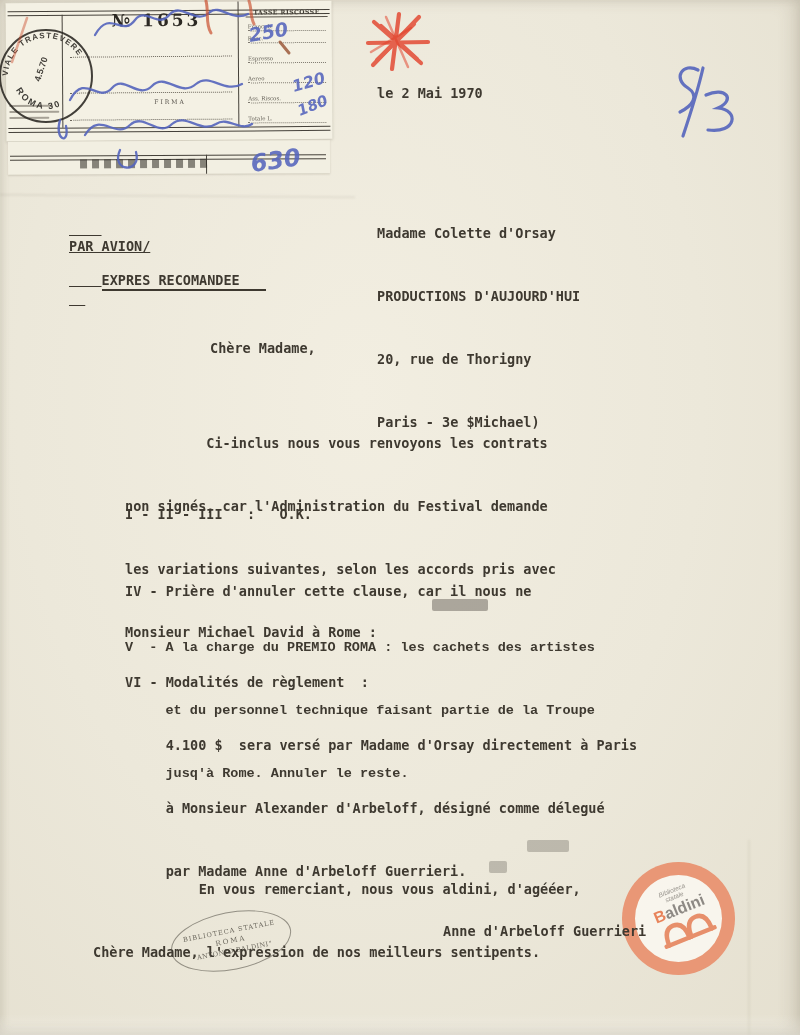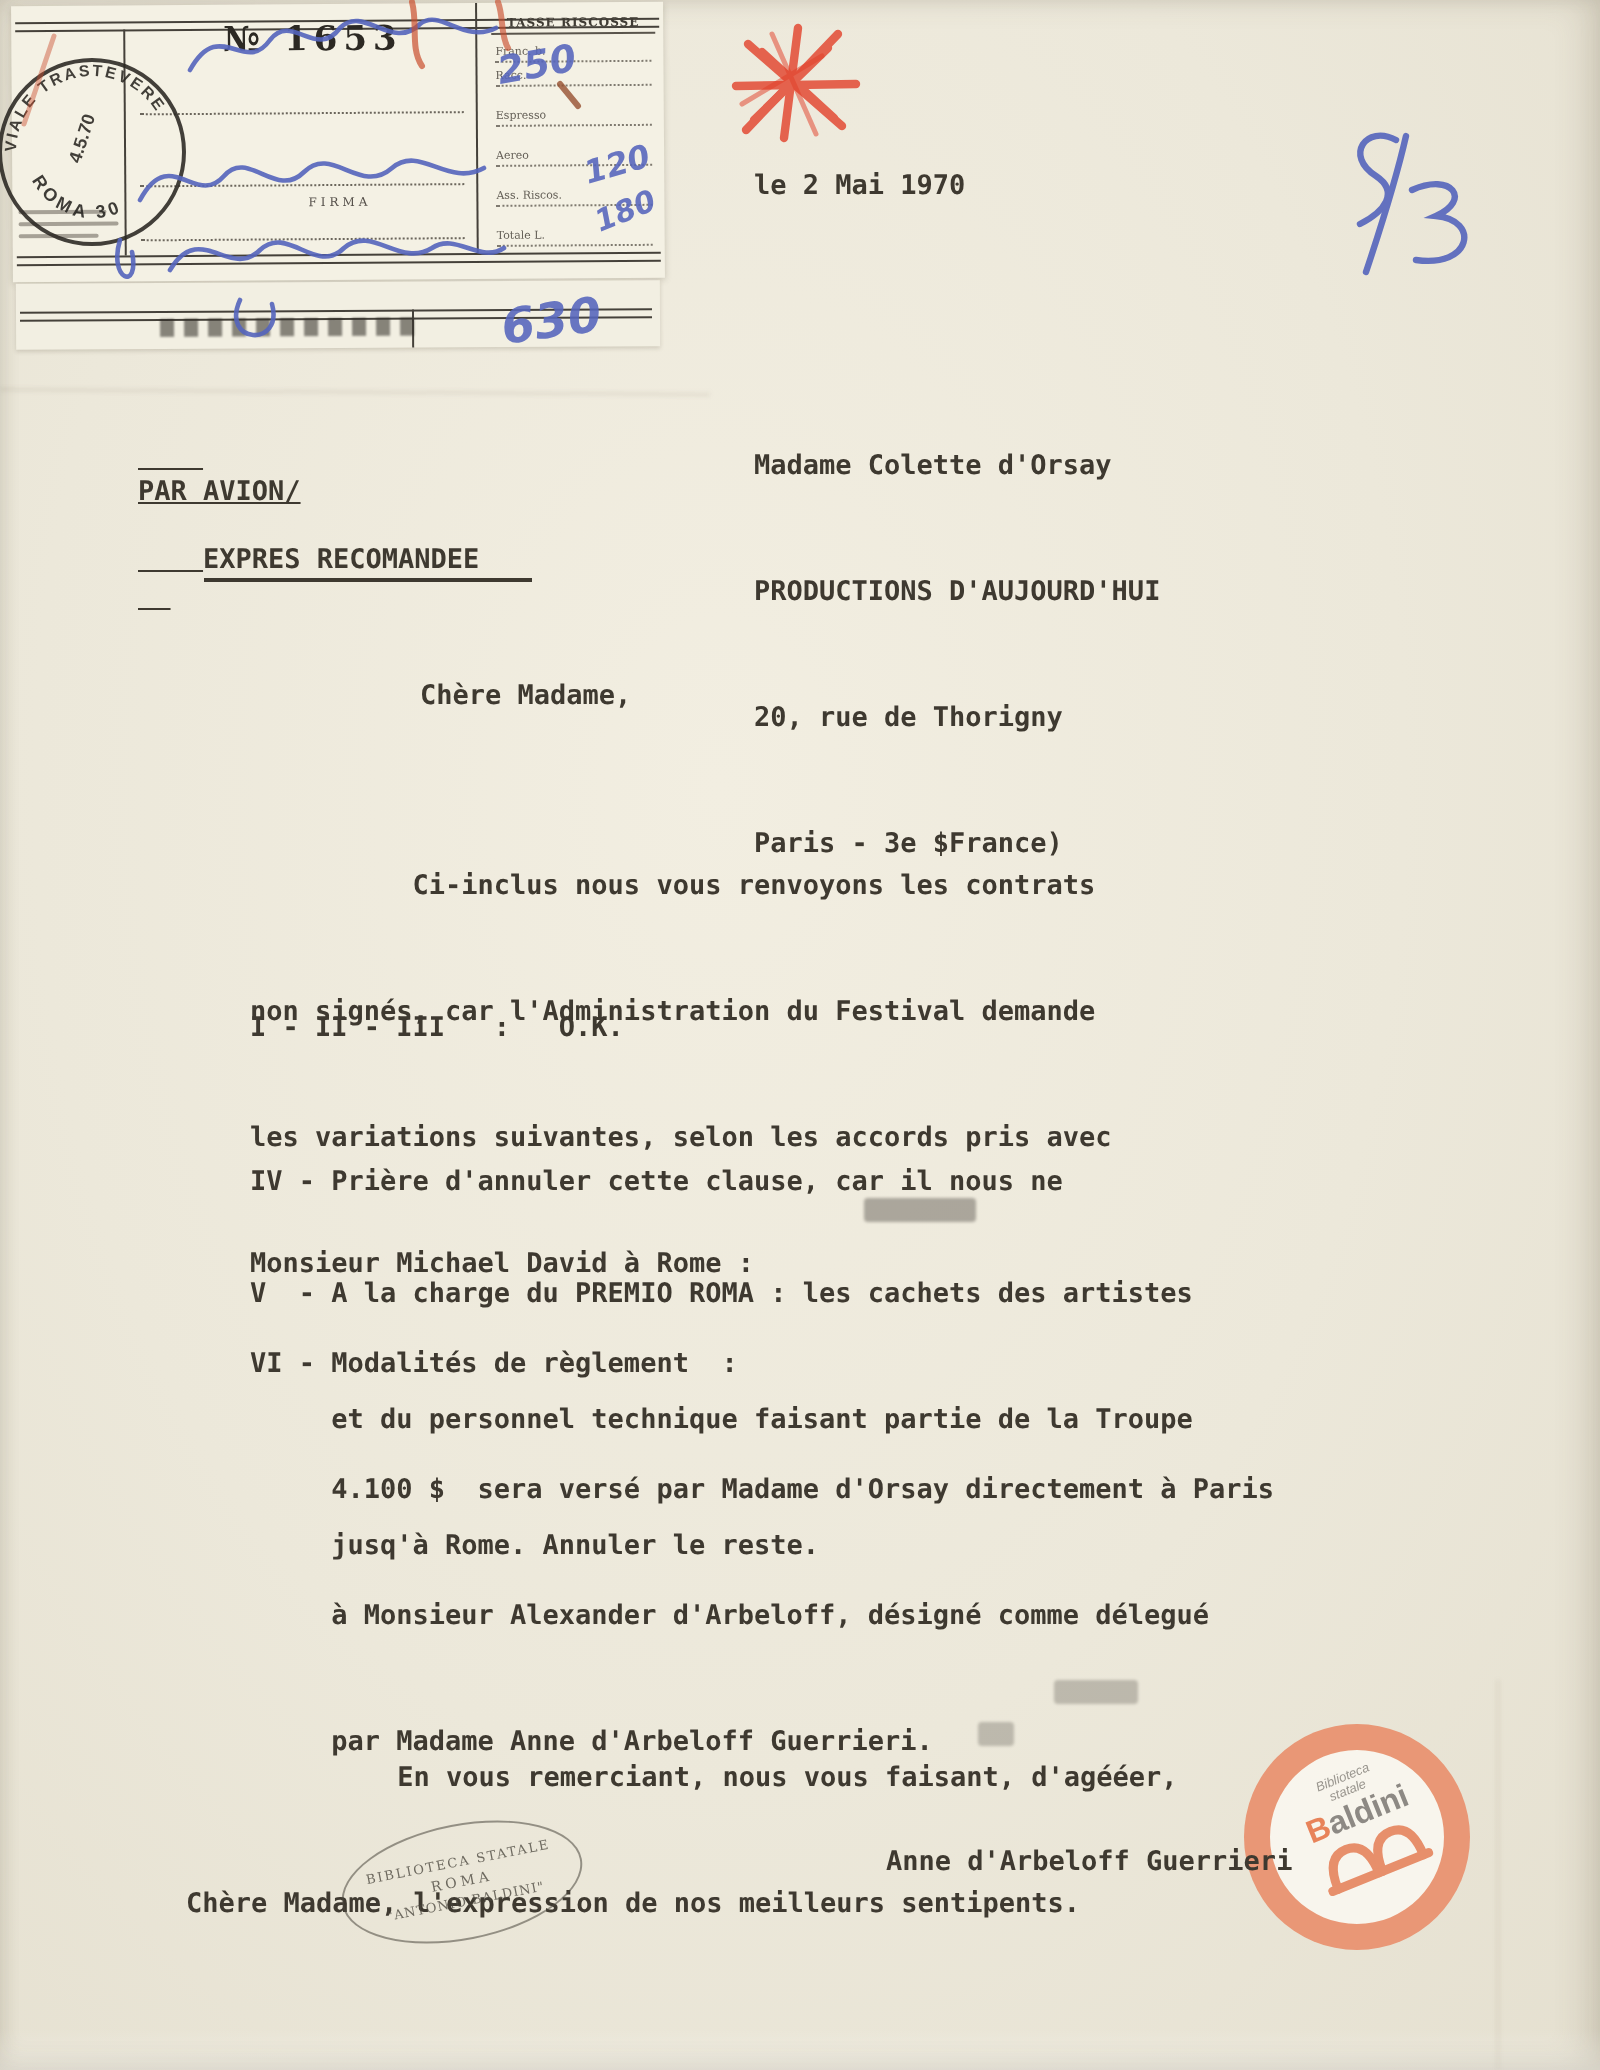--- a/index.html
+++ b/index.html
@@ -30,21 +30,21 @@
   .ink-svg{position:absolute;left:0;top:0;pointer-events:none;}
   
   .date-line{left:377px;top:83px;}
   .recipient{left:377px;top:181px;}
   .shipping{left:69px;top:204px;line-height:17px;text-decoration:underline;}
   .ship2{display:inline-block;border-bottom:2.5px solid #3e3930;padding-right:26px;}
   .salutation{left:210px;top:338px;}
   .para1{left:125px;top:391px;}
   .item-ok{left:125px;top:504px;}
   .item-iv{left:125px;top:539px;}
-  .item-v{left:125px;top:595px;}
+  .item-v{left:125px;top:595px;font-family:Liberation Mono, monospace;}
   .item-vi{left:125px;top:630px;}
   .para2{left:93px;top:782px;}
   .para3{left:93px;top:837px;}
   .signature{left:443px;top:921px;z-index:6;text-align:right;}
   .blot{position:absolute;background:rgba(50,45,38,.36);filter:blur(.7px);border-radius:2px;z-index:3;}
   
   .ovalstamp{position:absolute;left:170px;top:912px;width:120px;height:56px;border:1.6px solid rgba(74,71,62,.55);
     border-radius:50%;transform:rotate(-11deg);display:flex;flex-direction:column;justify-content:center;align-items:center;
     color:rgba(74,71,62,.78);font-family:"DejaVu Serif","Liberation Serif",serif;}
   .os1{font-size:6.5px;letter-spacing:1px;}
@@ -163,21 +163,21 @@
 
   <div class="typed shipping">
     <div class="tl">PAR AVION/</div>
     <div class="tl ship2">EXPRES RECOMANDEE</div>
   </div>
 
   <div class="typed recipient">
     <div class="tl">Madame Colette d'Orsay</div>
     <div class="tl">PRODUCTIONS D'AUJOURD'HUI</div>
     <div class="tl">20, rue de Thorigny</div>
-    <div class="tl">Paris - 3e $France)</div>
+    <div class="tl">Paris - 3e $Michael)</div>
   </div>
 
   <div class="typed salutation">Chère Madame,</div>
 
   <div class="typed para1">
     <div class="tl">          Ci-inclus nous vous renvoyons les contrats</div>
     <div class="tl">non signés, car l'Administration du Festival demande</div>
     <div class="tl">les variations suivantes, selon les accords pris avec</div>
     <div class="tl">Monsieur Michael David à Rome :</div>
   </div>
@@ -196,21 +196,21 @@
 
   <div class="typed item-vi">
     <div class="tl">VI - Modalités de règlement  :</div>
     <div class="tl">     4.100 $  sera versé par Madame d'Orsay directement à Paris</div>
     <div class="tl">     à Monsieur Alexander d'Arbeloff, désigné comme délegué</div>
     <div class="tl">     par Madame Anne d'Arbeloff Guerrieri.</div>
   </div>
 
 
   <div class="typed para3">
-    <div class="tl">             En vous remerciant, nous vous faisant, d'agééer,</div>
+    <div class="tl">             En vous remerciant, nous vous aldini, d'agééer,</div>
     <div class="tl">Chère Madame, l'expression de nos meilleurs sentipents.</div>
   </div>
 
   <div class="blot" style="left:432px;top:599px;width:56px;height:12px;"></div>
   <div class="blot" style="left:527px;top:840px;width:42px;height:12px;opacity:.7;"></div>
   <div class="blot" style="left:489px;top:861px;width:18px;height:12px;opacity:.7;"></div>
 
   <div class="ovalstamp">
     <div class="os1">BIBLIOTECA STATALE</div>
     <div class="os2">ROMA</div>

